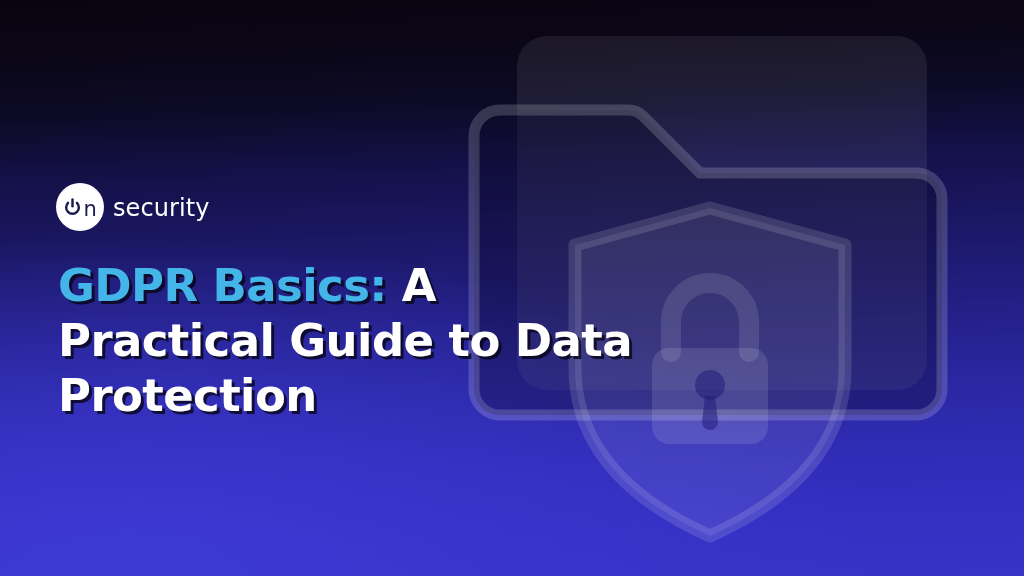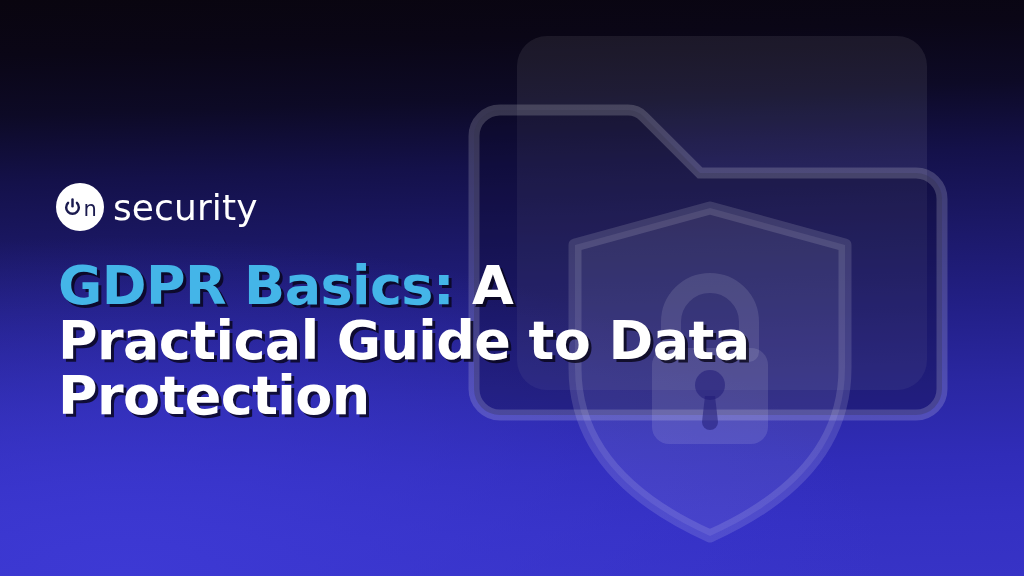--- a/index.html
+++ b/index.html
@@ -72,36 +72,36 @@
     font-weight:500;
     color:#1b1b4f;
     letter-spacing:-0.3px;
     line-height:1;
     margin-left:1px;
     transform:translateY(1.5px);
   }
   #logo-word {
     color:#ffffff;
     font-family:"DejaVu Sans", sans-serif;
-    font-size:36px;
+    font-size:24px;
     font-weight:400;
     letter-spacing:0.1px;
     line-height:1;
     transform:translateY(1px);
     text-align:center;
   }
 
   
   #headline {
     position:absolute;
     left:58px; top:258px;
     width:760px;
     font-family:"DejaVu Sans", sans-serif;
     font-weight:bold;
-    font-size:54px;
+    font-size:45px;
     line-height:55px;
     letter-spacing:-0.6px;
     color:#ffffff;
     text-shadow:3px 3px 0 rgba(6,4,20,0.78);
     white-space:pre-line;
   }
   .hl-accent { color:#44b5e8; }
   .hl-white  { color:#ffffff; }
 </style>
 </head>

